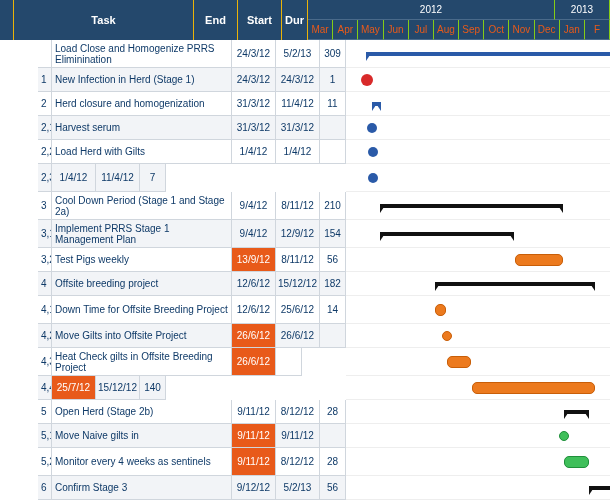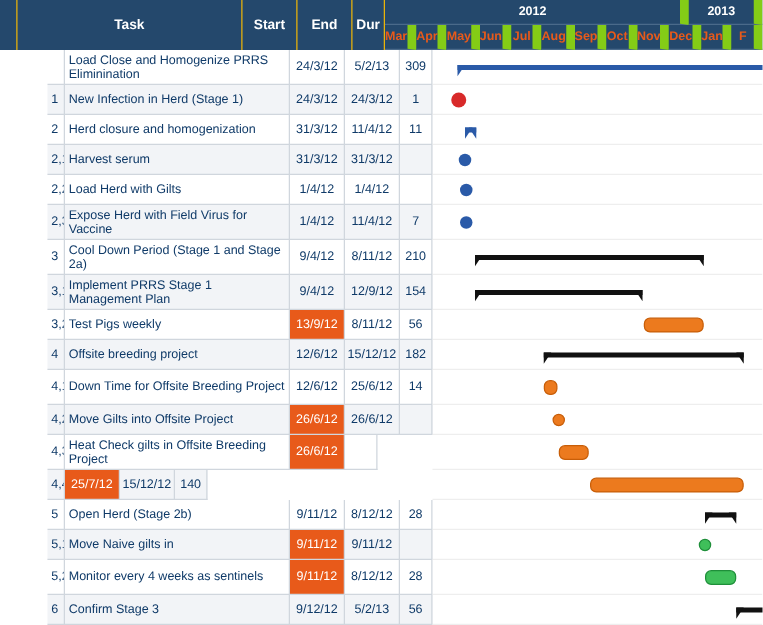--- a/index.html
+++ b/index.html
@@ -6,21 +6,21 @@
   body { font-family: Arial, sans-serif; font-size: 11px; color: #333; background: #fff; }
   .gantt { position: relative; width: 610px; height: 500px; overflow: hidden; }
   .header { display: flex; background: #24486c; color: #fff; height: 40px; }
   .hcell { border-right: 1px solid #eab308; display: flex; align-items: center; justify-content: center; font-weight: bold; padding: 2px 4px; text-align: center; }
   .hcell.task { width: 180px; }
   .hcell.num  { width: 14px; }
   .hcell.start, .hcell.end { width: 44px; }
   .hcell.dur { width: 26px; }
   .timeline-head { flex: 1; display: flex; flex-direction: column; }
   .year-row, .month-row { display: flex; flex: 1; }
-  .year-cell, .month-cell { border-right: 7px solid #84cc16; border-bottom: 1px solid #4a6a8a; display: flex; align-items: center; justify-content: center; font-weight: bold; font-size: 10px; }
+  .year-cell, .month-cell { border-right: 1px solid #84cc16; border-bottom: 1px solid #4a6a8a; display: flex; align-items: center; justify-content: center; font-weight: normal; font-size: 10px; }
   .year-row .year-cell:first-child { flex: 10; }
   .year-row .year-cell:last-child  { flex: 2.2; }
   .month-cell { flex: 1; color: #e85a1a; }
   .rows { }
   .row { display: flex; height: 24px; padding-left: 38px; }
   .row:nth-child(even) .cells .cell { background: #f2f4f7; }
   .cells { display: flex; width: 308px; flex-shrink: 0; }
   .cell { border-right: 1px solid #d0d6dd; border-bottom: 1px solid #d0d6dd; padding: 2px 3px; display: flex; align-items: center; overflow: hidden; font-size: 10px; line-height: 1.1; color: #0f3a68; }
   .cell.num  { width: 14px; justify-content: flex-start; }
   .cell.task { width: 180px; }
@@ -44,22 +44,22 @@
   .milestone.red  { background: #d82a2a; width: 12px; height: 12px; border-radius: 50%; transform: translateY(-50%); }
   .milestone.bluec { background: #2a5aa8; width: 10px; height: 10px; border-radius: 50%; transform: translateY(-50%); }
 </style>
 </head>
 <body>
 
 <div class="gantt">
   <div class="header">
     <div class="hcell num"></div>
     <div class="hcell task">Task</div>
+    <div class="hcell end">End</div>
     <div class="hcell start">Start</div>
-    <div class="hcell end">End</div>
     <div class="hcell dur">Dur</div>
     <div class="timeline-head">
       <div class="year-row">
         <div class="year-cell">2012</div>
         <div class="year-cell">2013</div>
       </div>
       <div class="month-row" id="month-row">
           <div class="month-cell">Mar</div>
           <div class="month-cell">Apr</div>
           <div class="month-cell">May</div>
@@ -132,21 +132,20 @@
           <div class="cell end">1/4/12</div>
           <div class="cell dur"></div>
         </div>
         <div class="chart">
           <div class="milestone bluec" style="left: 21.6724px;"></div>
         </div>
       </div>
       <div class="row big">
         <div class="cells">
           <div class="cell num">2,3</div>
-          <div class="cell task">Expose Herd with Field Virus for Vaccine</div>
           <div class="cell start">1/4/12</div>
           <div class="cell end">11/4/12</div>
           <div class="cell dur">7</div>
         </div>
         <div class="chart">
           <div class="milestone bluec" style="left: 21.6724px;"></div>
         </div>
       </div>
       <div class="row big">
         <div class="cells">

